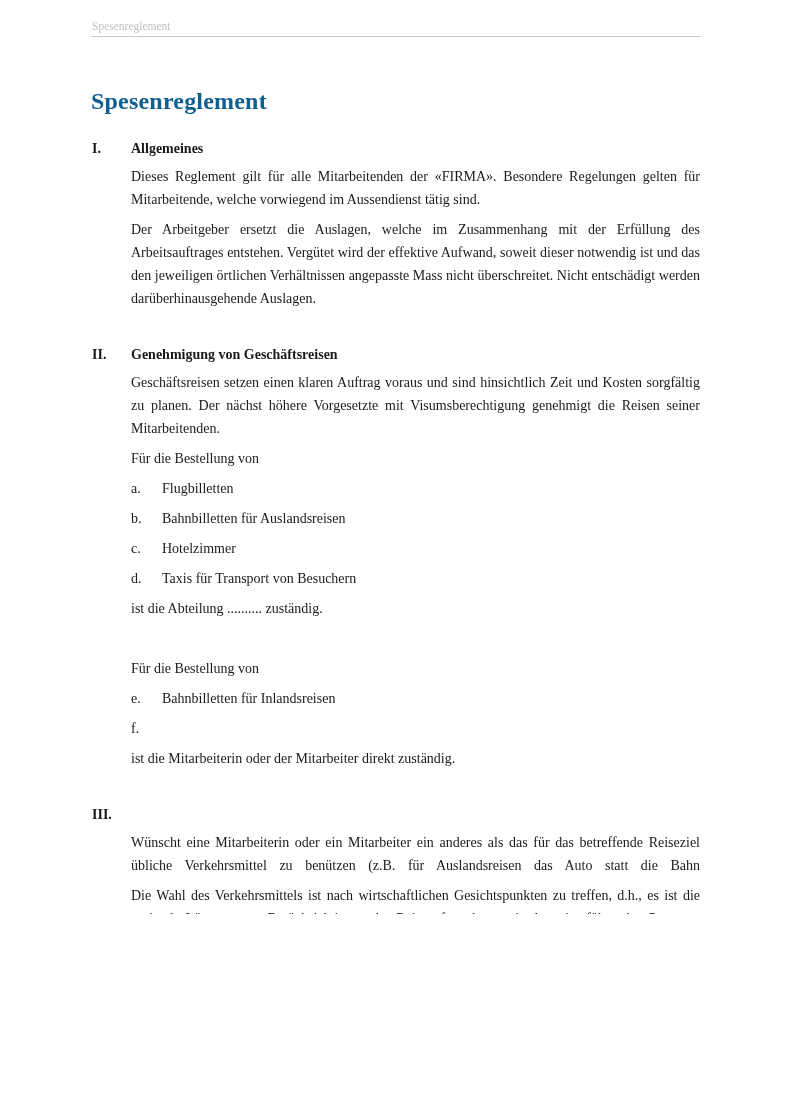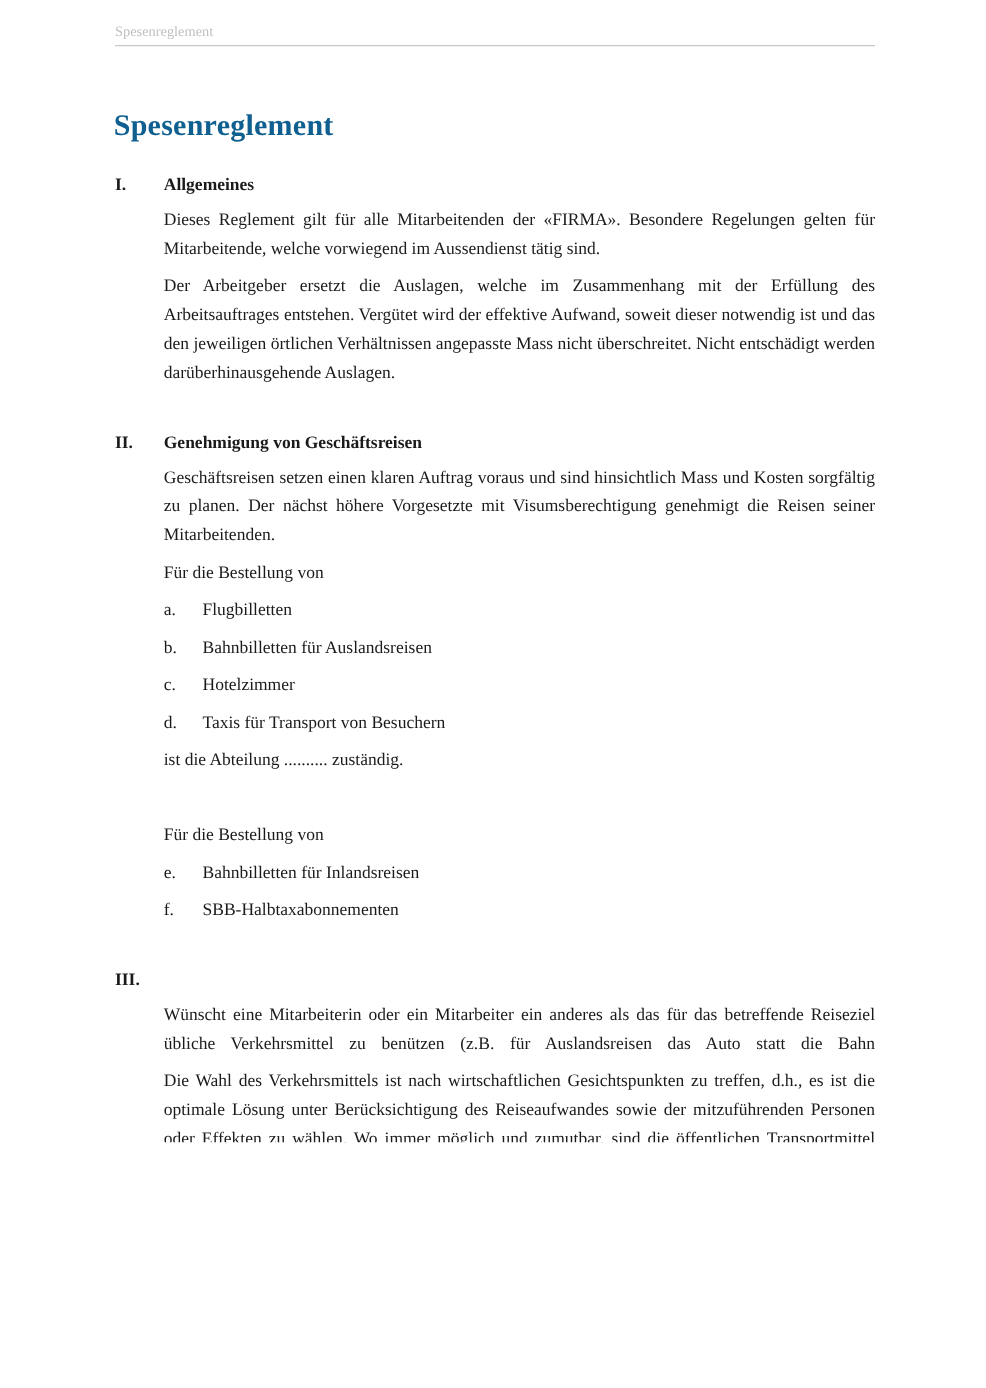--- a/index.html
+++ b/index.html
@@ -143,21 +143,21 @@
           <p class="block-p">Dieses Reglement gilt für alle Mitarbeitenden der «FIRMA». Besondere Regelungen gelten für Mitarbeitende, welche vorwiegend im Aussendienst tätig sind.</p>
           <p class="block-p">Der Arbeitgeber ersetzt die Auslagen, welche im Zusammenhang mit der Erfüllung des Arbeitsauftrages entstehen. Vergütet wird der effektive Aufwand, soweit dieser notwendig ist und das den jeweiligen örtlichen Verhältnissen angepasste Mass nicht überschreitet. Nicht entschädigt werden darüberhinausgehende Auslagen.</p>
         </div>
       </section>
       <section class="section">
         <div class="section-head">
           <span class="numeral">II.</span>
           <span>Genehmigung von Geschäftsreisen</span>
         </div>
         <div class="section-body">
-          <p class="block-p">Geschäftsreisen setzen einen klaren Auftrag voraus und sind hinsichtlich Mass und Kosten sorgfältig zu planen. Der nächst höhere Vorgesetzte mit Visumsberechtigung genehmigt die Reisen seiner Mitarbeitenden.</p>
+          <p class="block-p">Geschäftsreisen setzen einen klaren Auftrag voraus und sind hinsichtlich Zeit und Kosten sorgfältig zu planen. Der nächst höhere Vorgesetzte mit Visumsberechtigung genehmigt die Reisen seiner Mitarbeitenden.</p>
           <p class="block-p">Für die Bestellung von</p>
           <div class="list-item">
             <span class="marker">a.</span>
             <span>Flugbilletten</span>
           </div>
           <div class="list-item">
             <span class="marker">b.</span>
             <span>Bahnbilletten für Auslandsreisen</span>
           </div>
           <div class="list-item">
@@ -170,22 +170,22 @@
           </div>
           <p class="block-p">ist die Abteilung .......... zuständig.</p>
           <div class="block-spacer"></div>
           <p class="block-p">Für die Bestellung von</p>
           <div class="list-item">
             <span class="marker">e.</span>
             <span>Bahnbilletten für Inlandsreisen</span>
           </div>
           <div class="list-item">
             <span class="marker">f.</span>
-            <span>SBB-Halbtaxabonnementen</span>
-          </div>
+          </div>
+          <p class="block-p">ist die Mitarbeiterin oder der Mitarbeiter direkt zuständig.</p>
         </div>
       </section>
       <section class="section">
         <div class="section-head">
           <span class="numeral">III.</span>
         </div>
         <div class="section-body">
           <p class="block-p clip-justify">Wünscht eine Mitarbeiterin oder ein Mitarbeiter ein anderes als das für das betreffende Reiseziel übliche Verkehrsmittel zu benützen (z.B. für Auslandsreisen das Auto statt die Bahn</p>
           <p class="block-p">Die Wahl des Verkehrsmittels ist nach wirtschaftlichen Gesichtspunkten zu treffen, d.h., es ist die optimale Lösung unter Berücksichtigung des Reiseaufwandes sowie der mitzuführenden Personen oder Effekten zu wählen. Wo immer möglich und zumutbar, sind die öffentlichen Transportmittel (Bahn, Bus, Tram) zu wählen.</p>
         </div>

